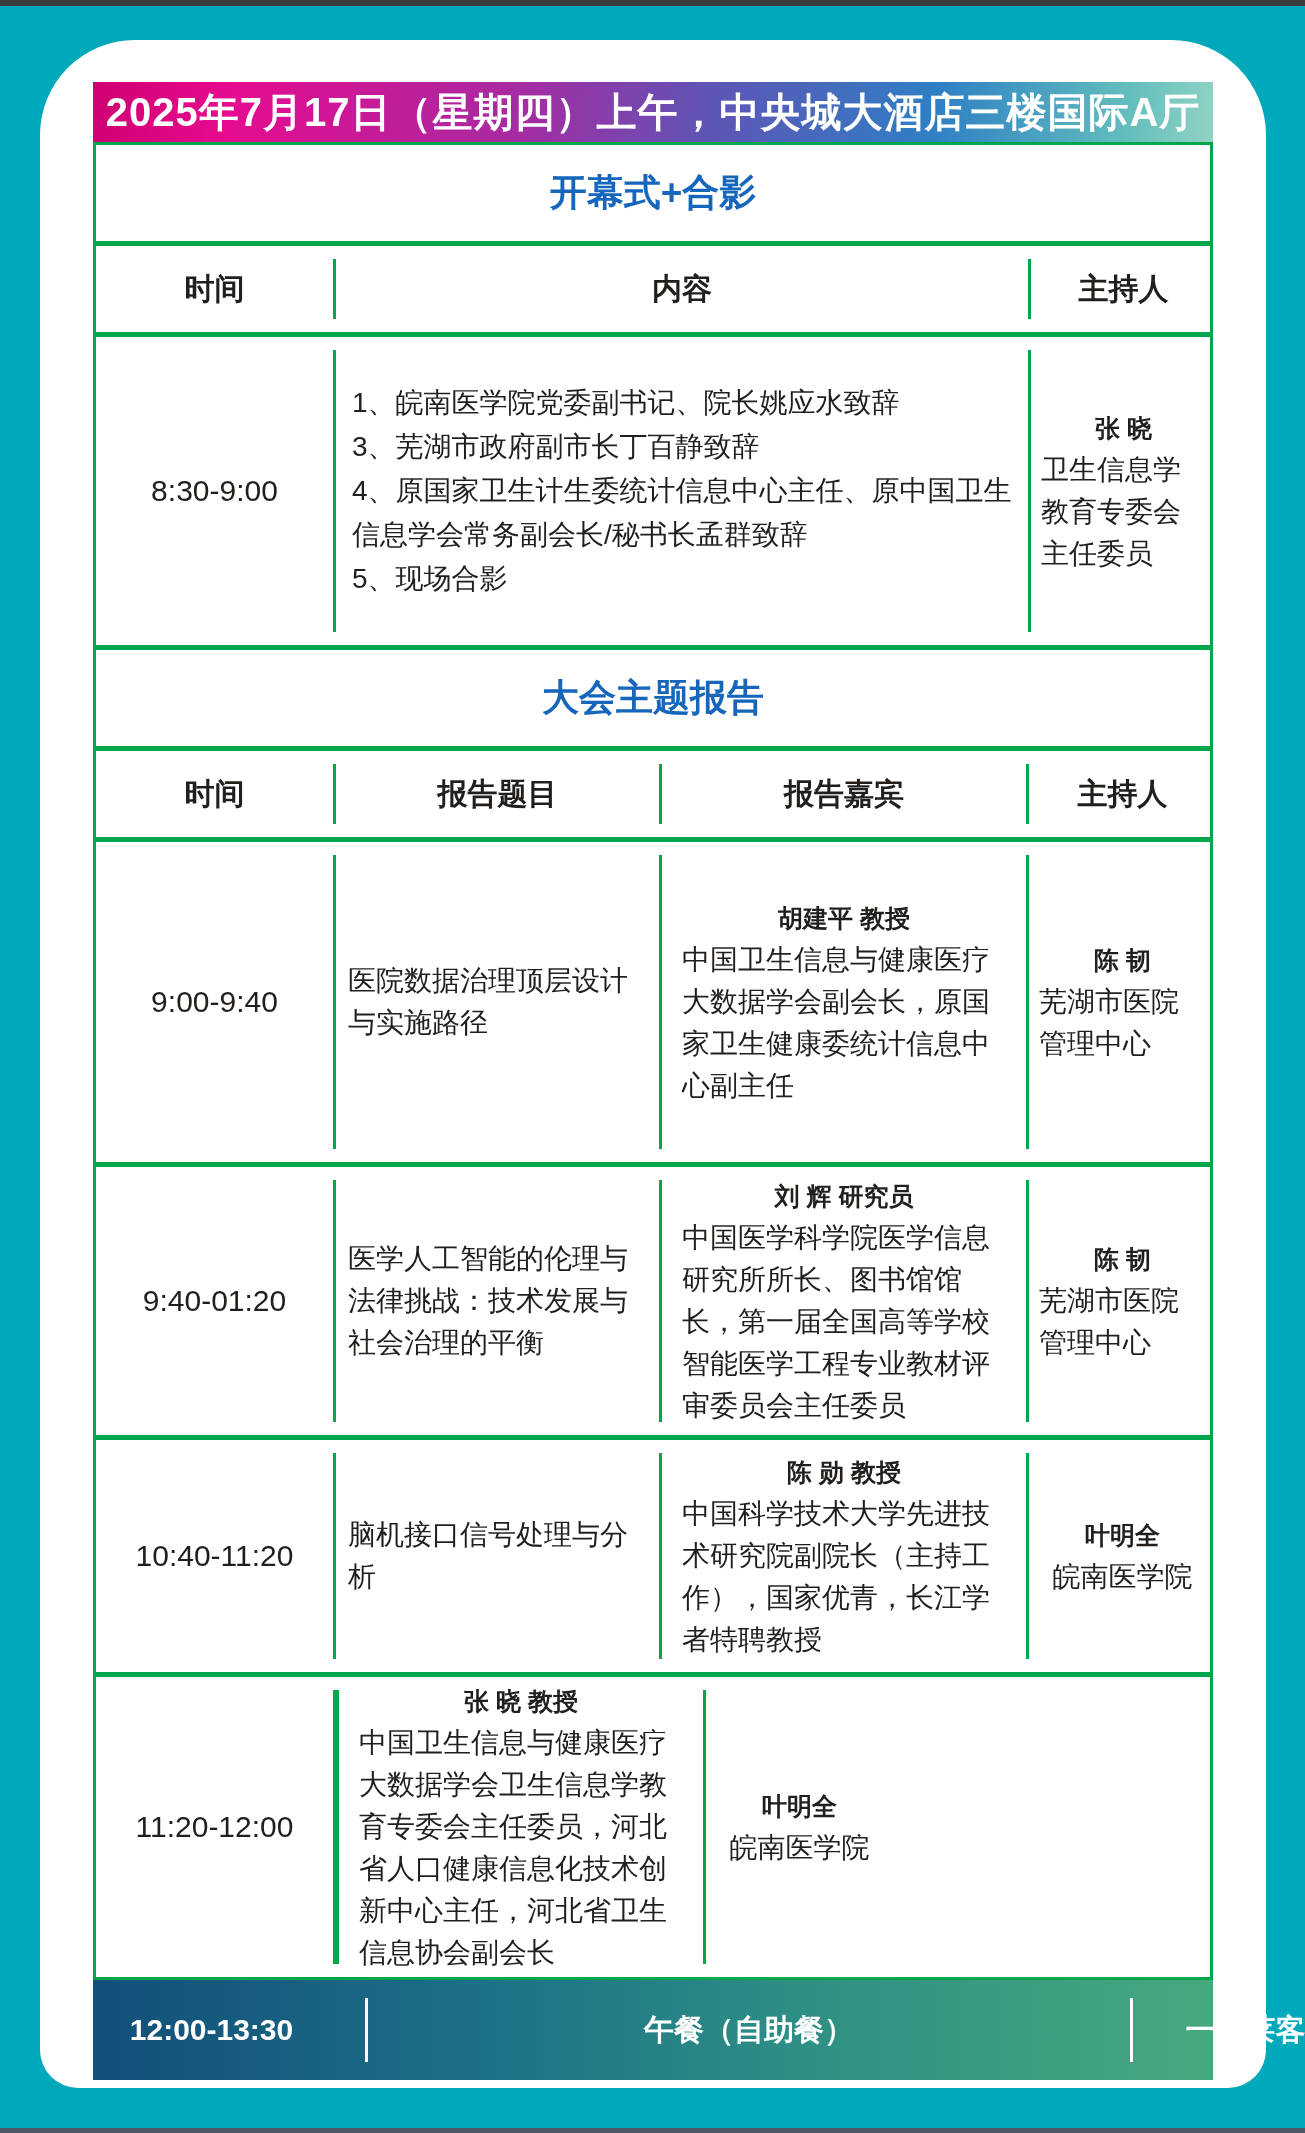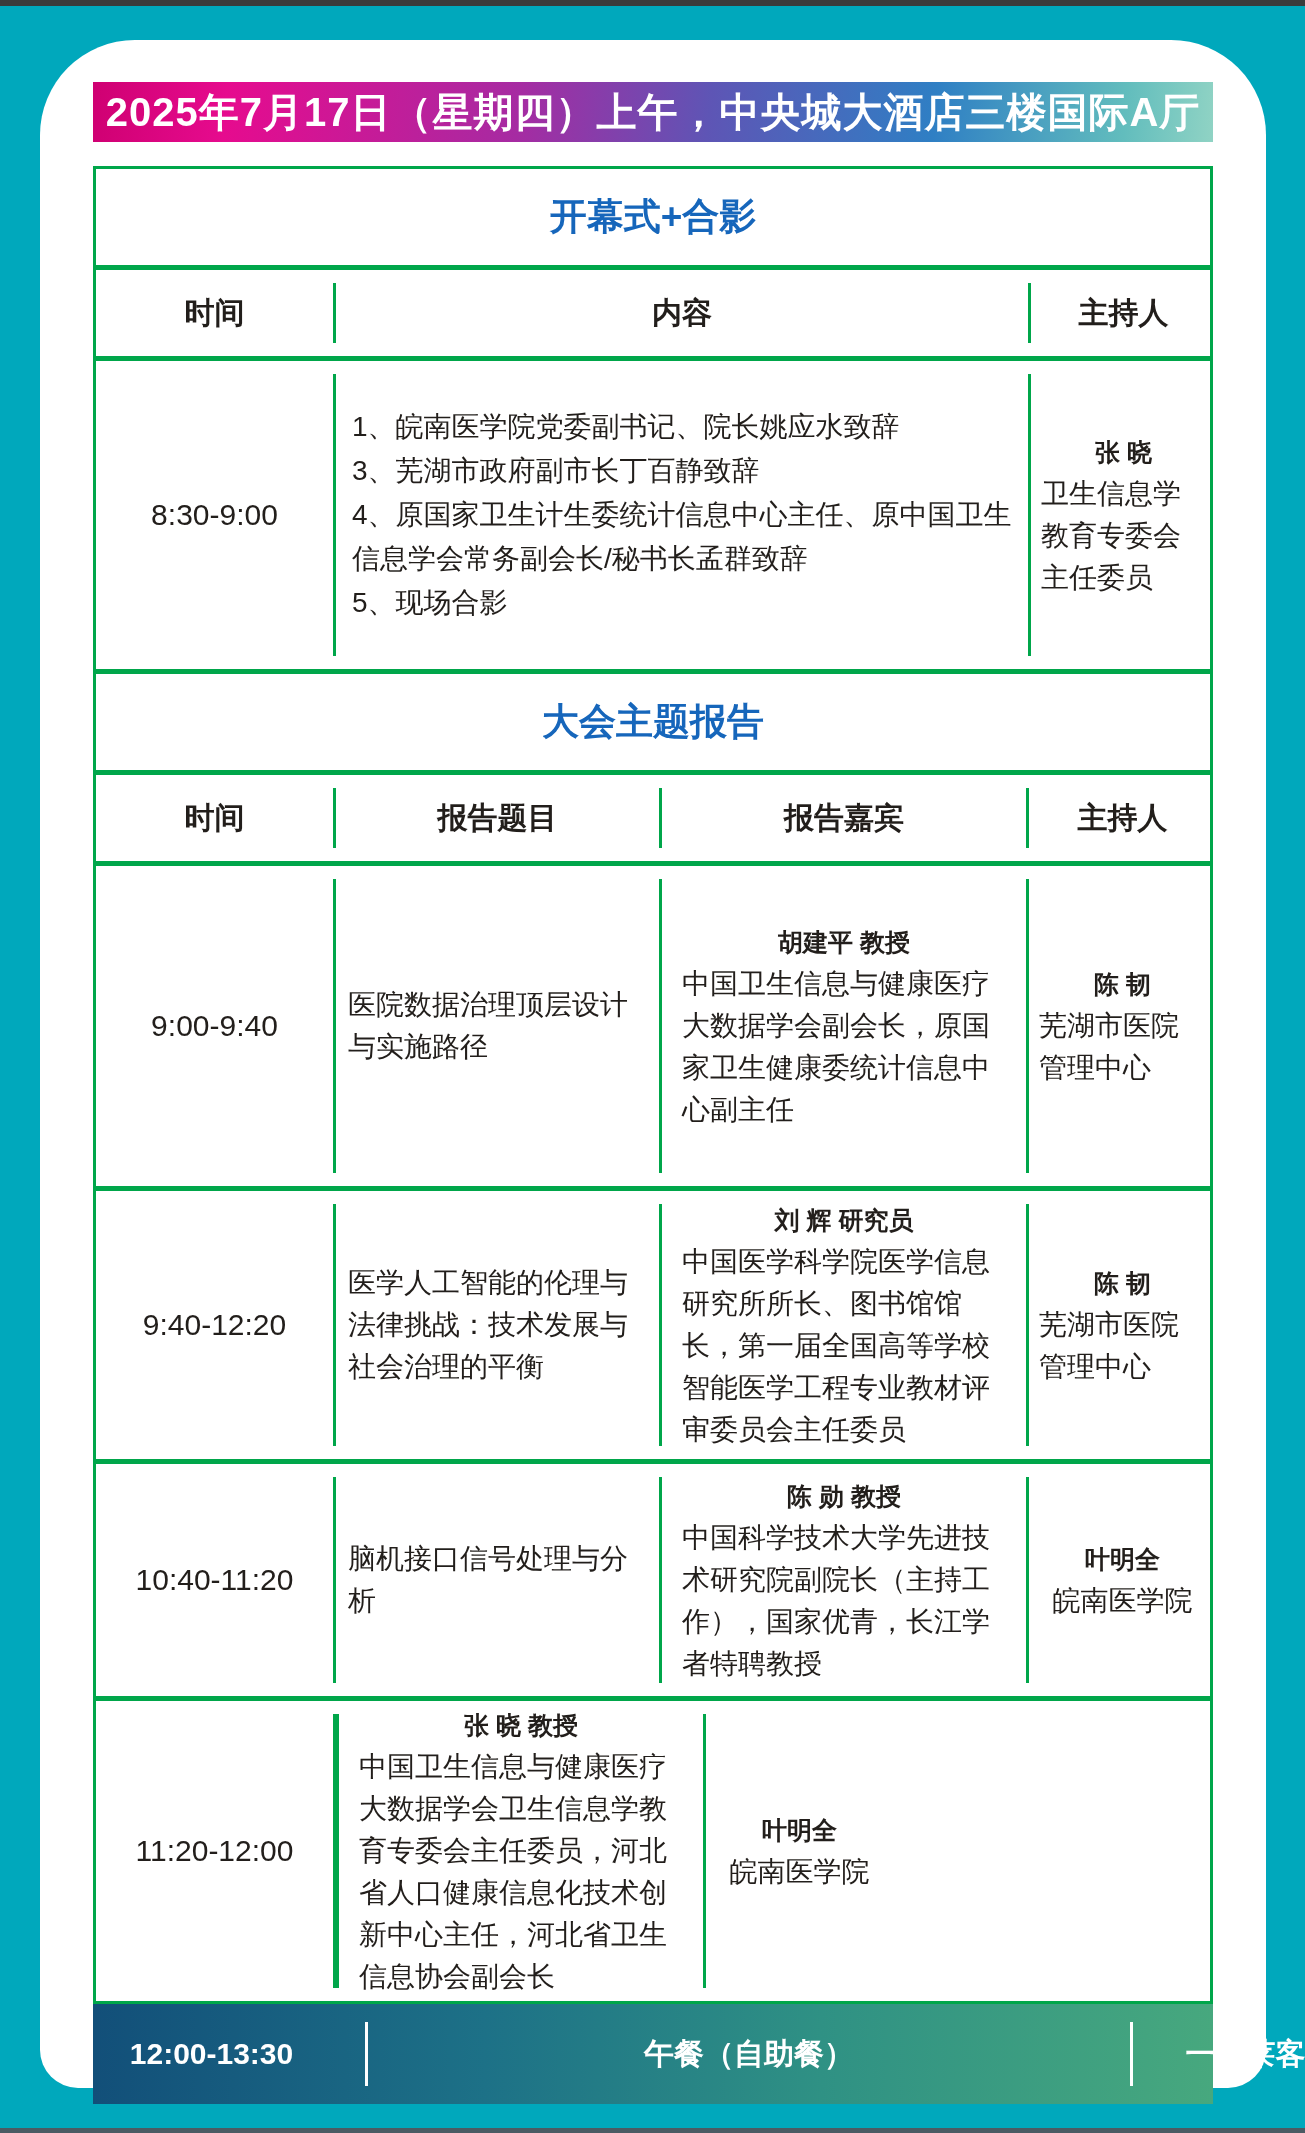--- a/index.html
+++ b/index.html
@@ -19,21 +19,21 @@
   .inner{position:absolute;left:53px;top:42px;width:1120px;}
 
   
   .banner{
     height:60px;display:flex;align-items:center;justify-content:center;
     background:linear-gradient(95deg,#cf0072 0%,#e60b8e 12%,#a62ba2 38%,#5e55b5 55%,#2f7fc4 75%,#62bdbd 92%,#90d3c4 100%);
     color:#ffffff;font-size:40px;font-weight:700;letter-spacing:1px;white-space:nowrap;
   }
 
   
-  .tbl{border:3px solid #00a64a;background:#ffffff;margin-top:24px;}
+  .tbl{border:3px solid #00a64a;background:#ffffff;}
   .trow{display:flex;align-items:stretch;}
   .trow + .trow{border-top:5px solid #00a64a;}
 
   .sec-title{
     min-height:96px;display:flex;align-items:center;justify-content:center;
     color:#1666bb;font-size:37px;font-weight:700;
   }
   .head-row .cell{font-weight:700;font-size:30px;}
   .head-row{min-height:86px;}
 
@@ -144,21 +144,21 @@
           <div class="guest-desc">中国卫生信息与健康医疗大数据学会副会长，原国家卫生健康委统计信息中心副主任</div>
         </div>
         <div class="sep"></div>
         <div class="cell c-host-b">
           <div class="host-name">陈 韧</div>
           <div class="host-org">芜湖市医院管理中心</div>
         </div>
       </div>
 
       <div class="trow r2">
-        <div class="cell c-time">9:40-12:20</div>
+        <div class="cell c-time">9:40-01:20</div>
         <div class="sep"></div>
         <div class="cell c-topic">
           <div class="topic-text">医学人工智能的伦理与法律挑战：技术发展与社会治理的平衡</div>
         </div>
         <div class="sep"></div>
         <div class="cell c-guest">
           <div class="guest-name">刘 辉 研究员</div>
           <div class="guest-desc">中国医学科学院医学信息研究所所长、图书馆馆长，第一届全国高等学校智能医学工程专业教材评审委员会主任委员</div>
         </div>
         <div class="sep"></div>

